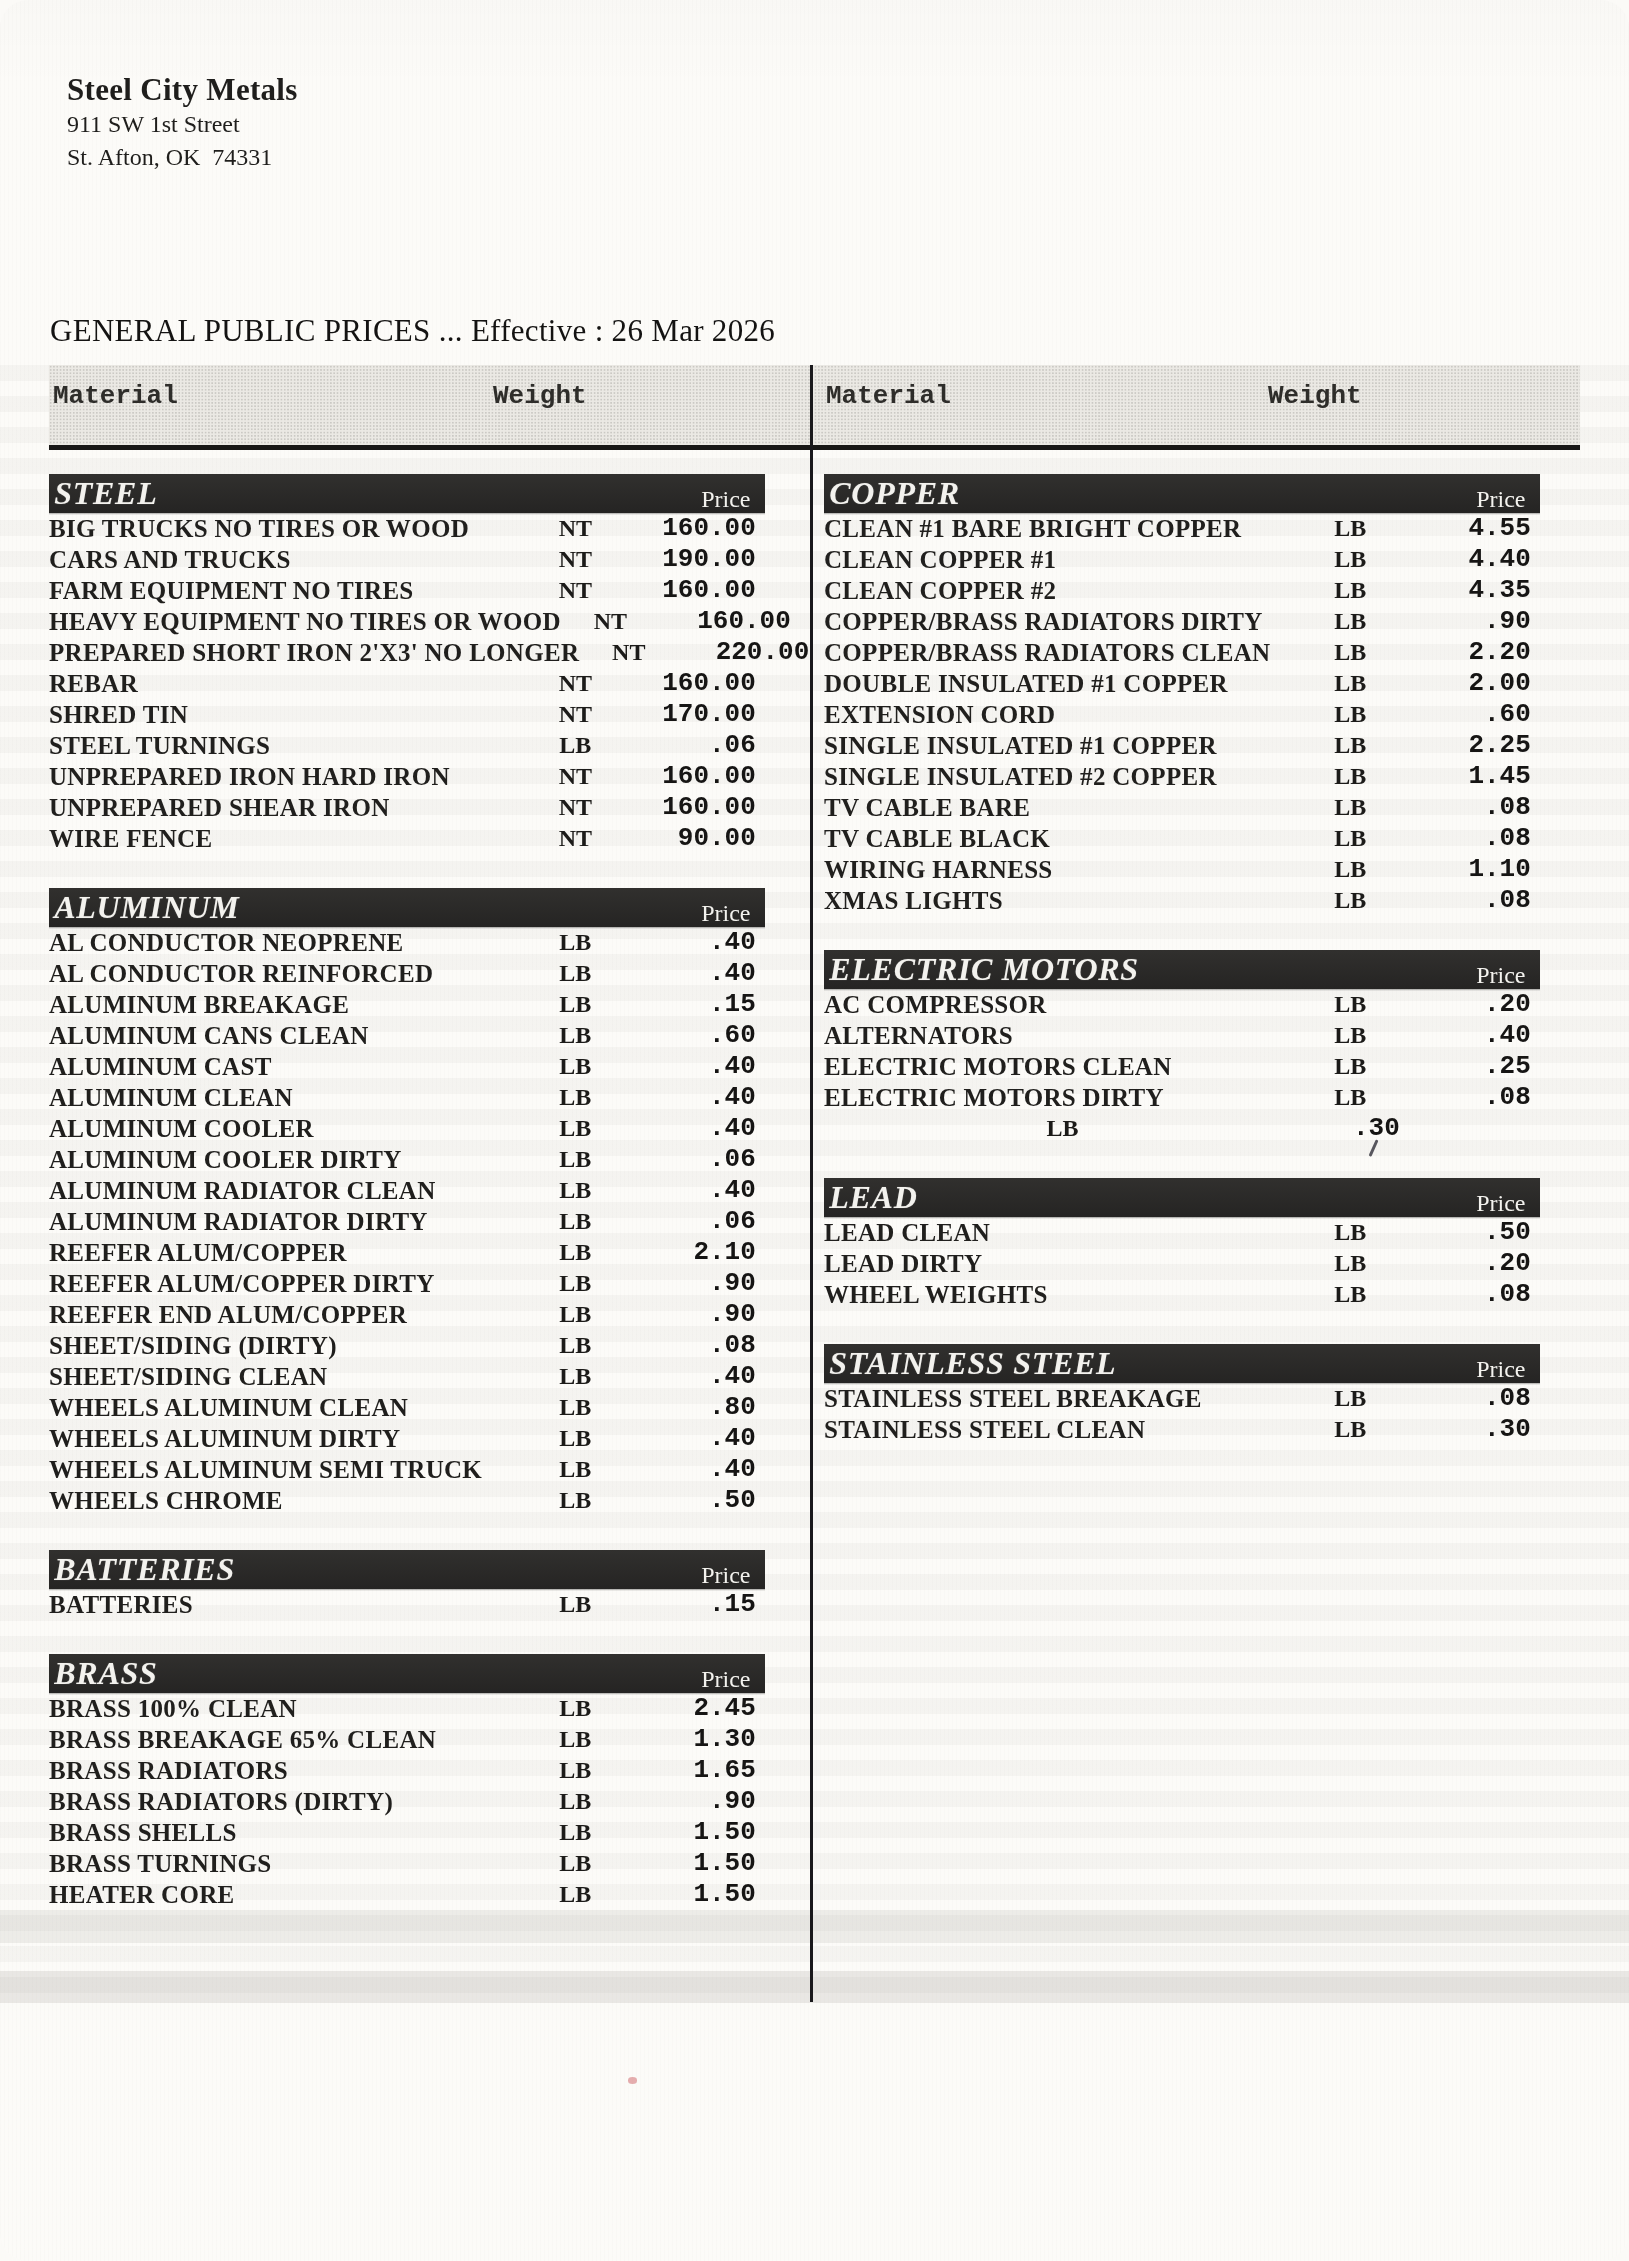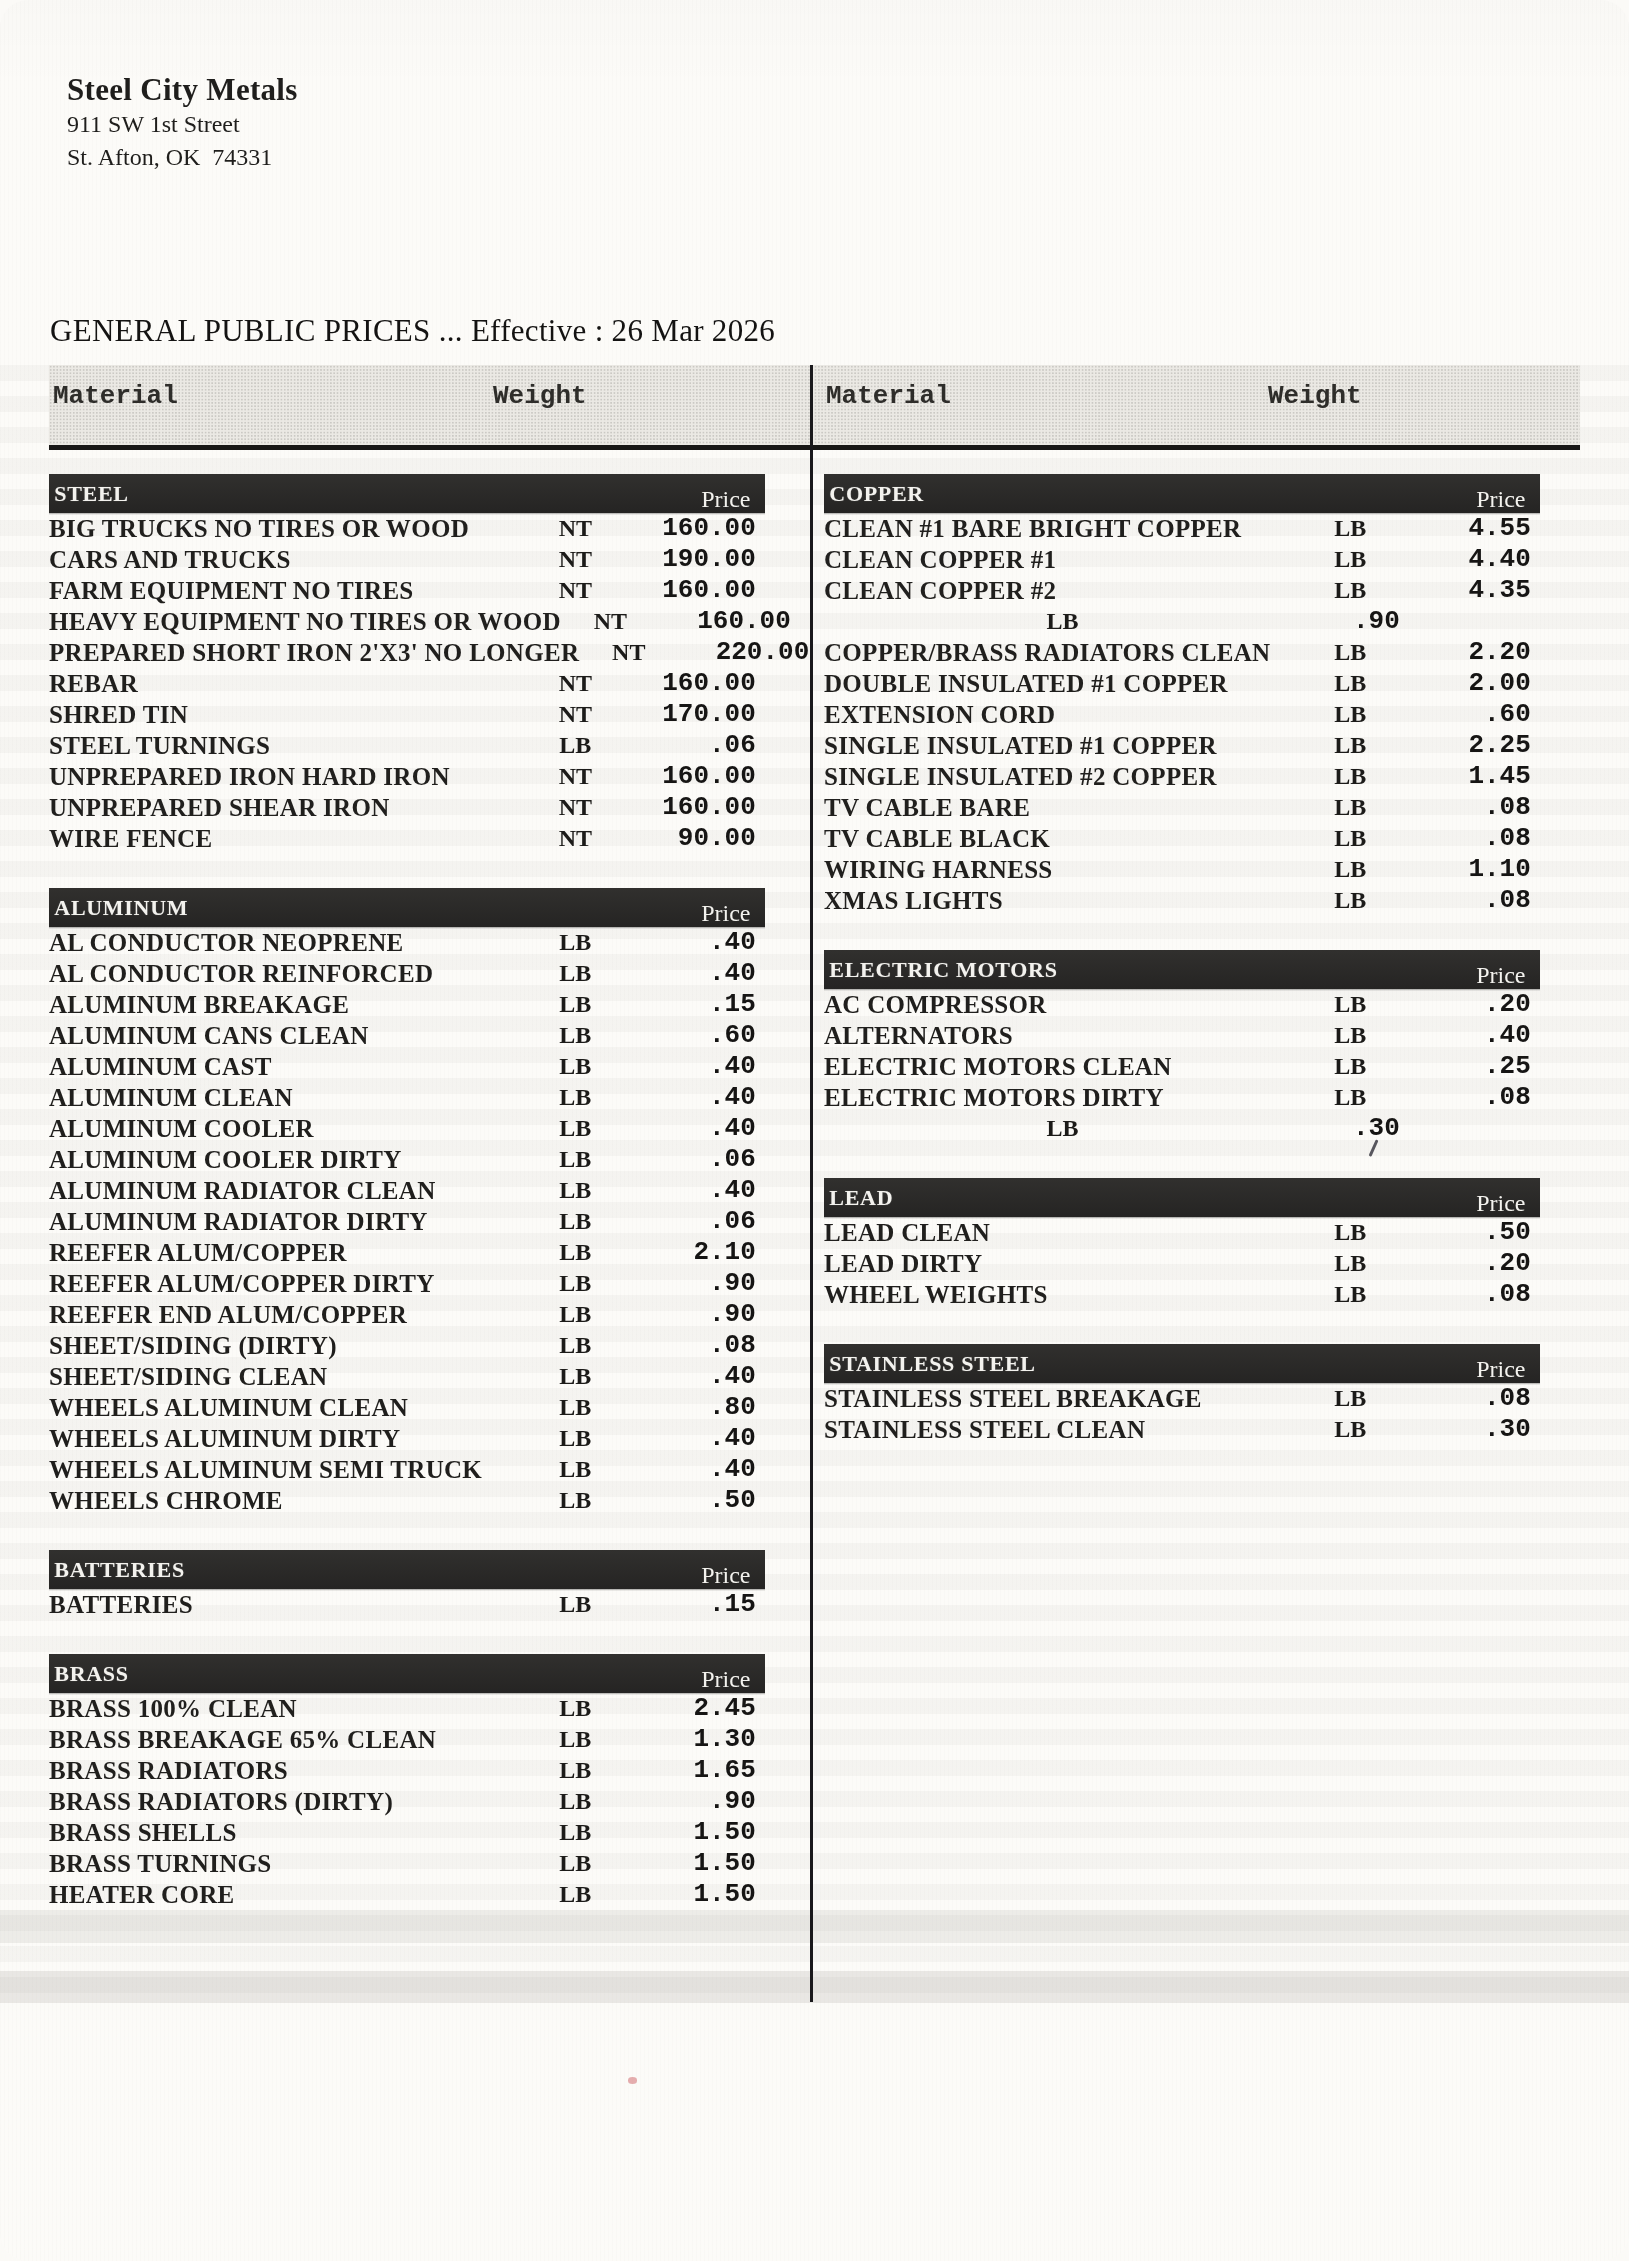--- a/index.html
+++ b/index.html
@@ -55,22 +55,23 @@
 
   .section{margin-top:34px;}
   .section:first-child{margin-top:24px;}
   .band{
     height:39px; display:flex; align-items:center; justify-content:space-between;
     box-sizing:border-box; padding:0 14.5px 0 5.3px;
     background:linear-gradient(180deg,#31302e,#252423);
     box-shadow:0 1.3px 0 rgba(0,0,0,0.25);
   }
   .band-name{
-    font-size:22px; font-weight:700; color:#f3f2ee; letter-spacing:0.7px;
+    font-size:32px; font-weight:700; color:#f3f2ee; letter-spacing:0.7px;
     text-shadow:0 0 1.3px rgba(255,255,255,0.25);
+    font-style:italic;
   }
   .band-price{font-size:24px; font-weight:400; color:#f3f2ee;margin-top:12px;}
 
   .row{display:grid; grid-template-columns:1fr 99px 131px; height:31px; align-items:center; padding-right:9.2px;}
   .mat{
     font-size:25px; font-weight:700; letter-spacing:0.3px; white-space:nowrap;
     color:#201f1d; line-height:31px;
   }
   .wt{font-size:24px; font-weight:700; text-align:center; color:#1c1b19;}
   .price{
@@ -346,20 +347,21 @@
               <span class="mat">CLEAN COPPER #1</span>
               <span class="wt">LB</span>
               <span class="price">4.40</span>
             </div>
             <div class="row">
               <span class="mat">CLEAN COPPER #2</span>
               <span class="wt">LB</span>
               <span class="price">4.35</span>
             </div>
             <div class="row">
+              <span class="mat">COPPER/BRASS RADIATORS DIRTY</span>
               <span class="wt">LB</span>
               <span class="price">.90</span>
             </div>
             <div class="row">
               <span class="mat">COPPER/BRASS RADIATORS CLEAN</span>
               <span class="wt">LB</span>
               <span class="price">2.20</span>
             </div>
             <div class="row">
               <span class="mat">DOUBLE INSULATED #1 COPPER</span>

